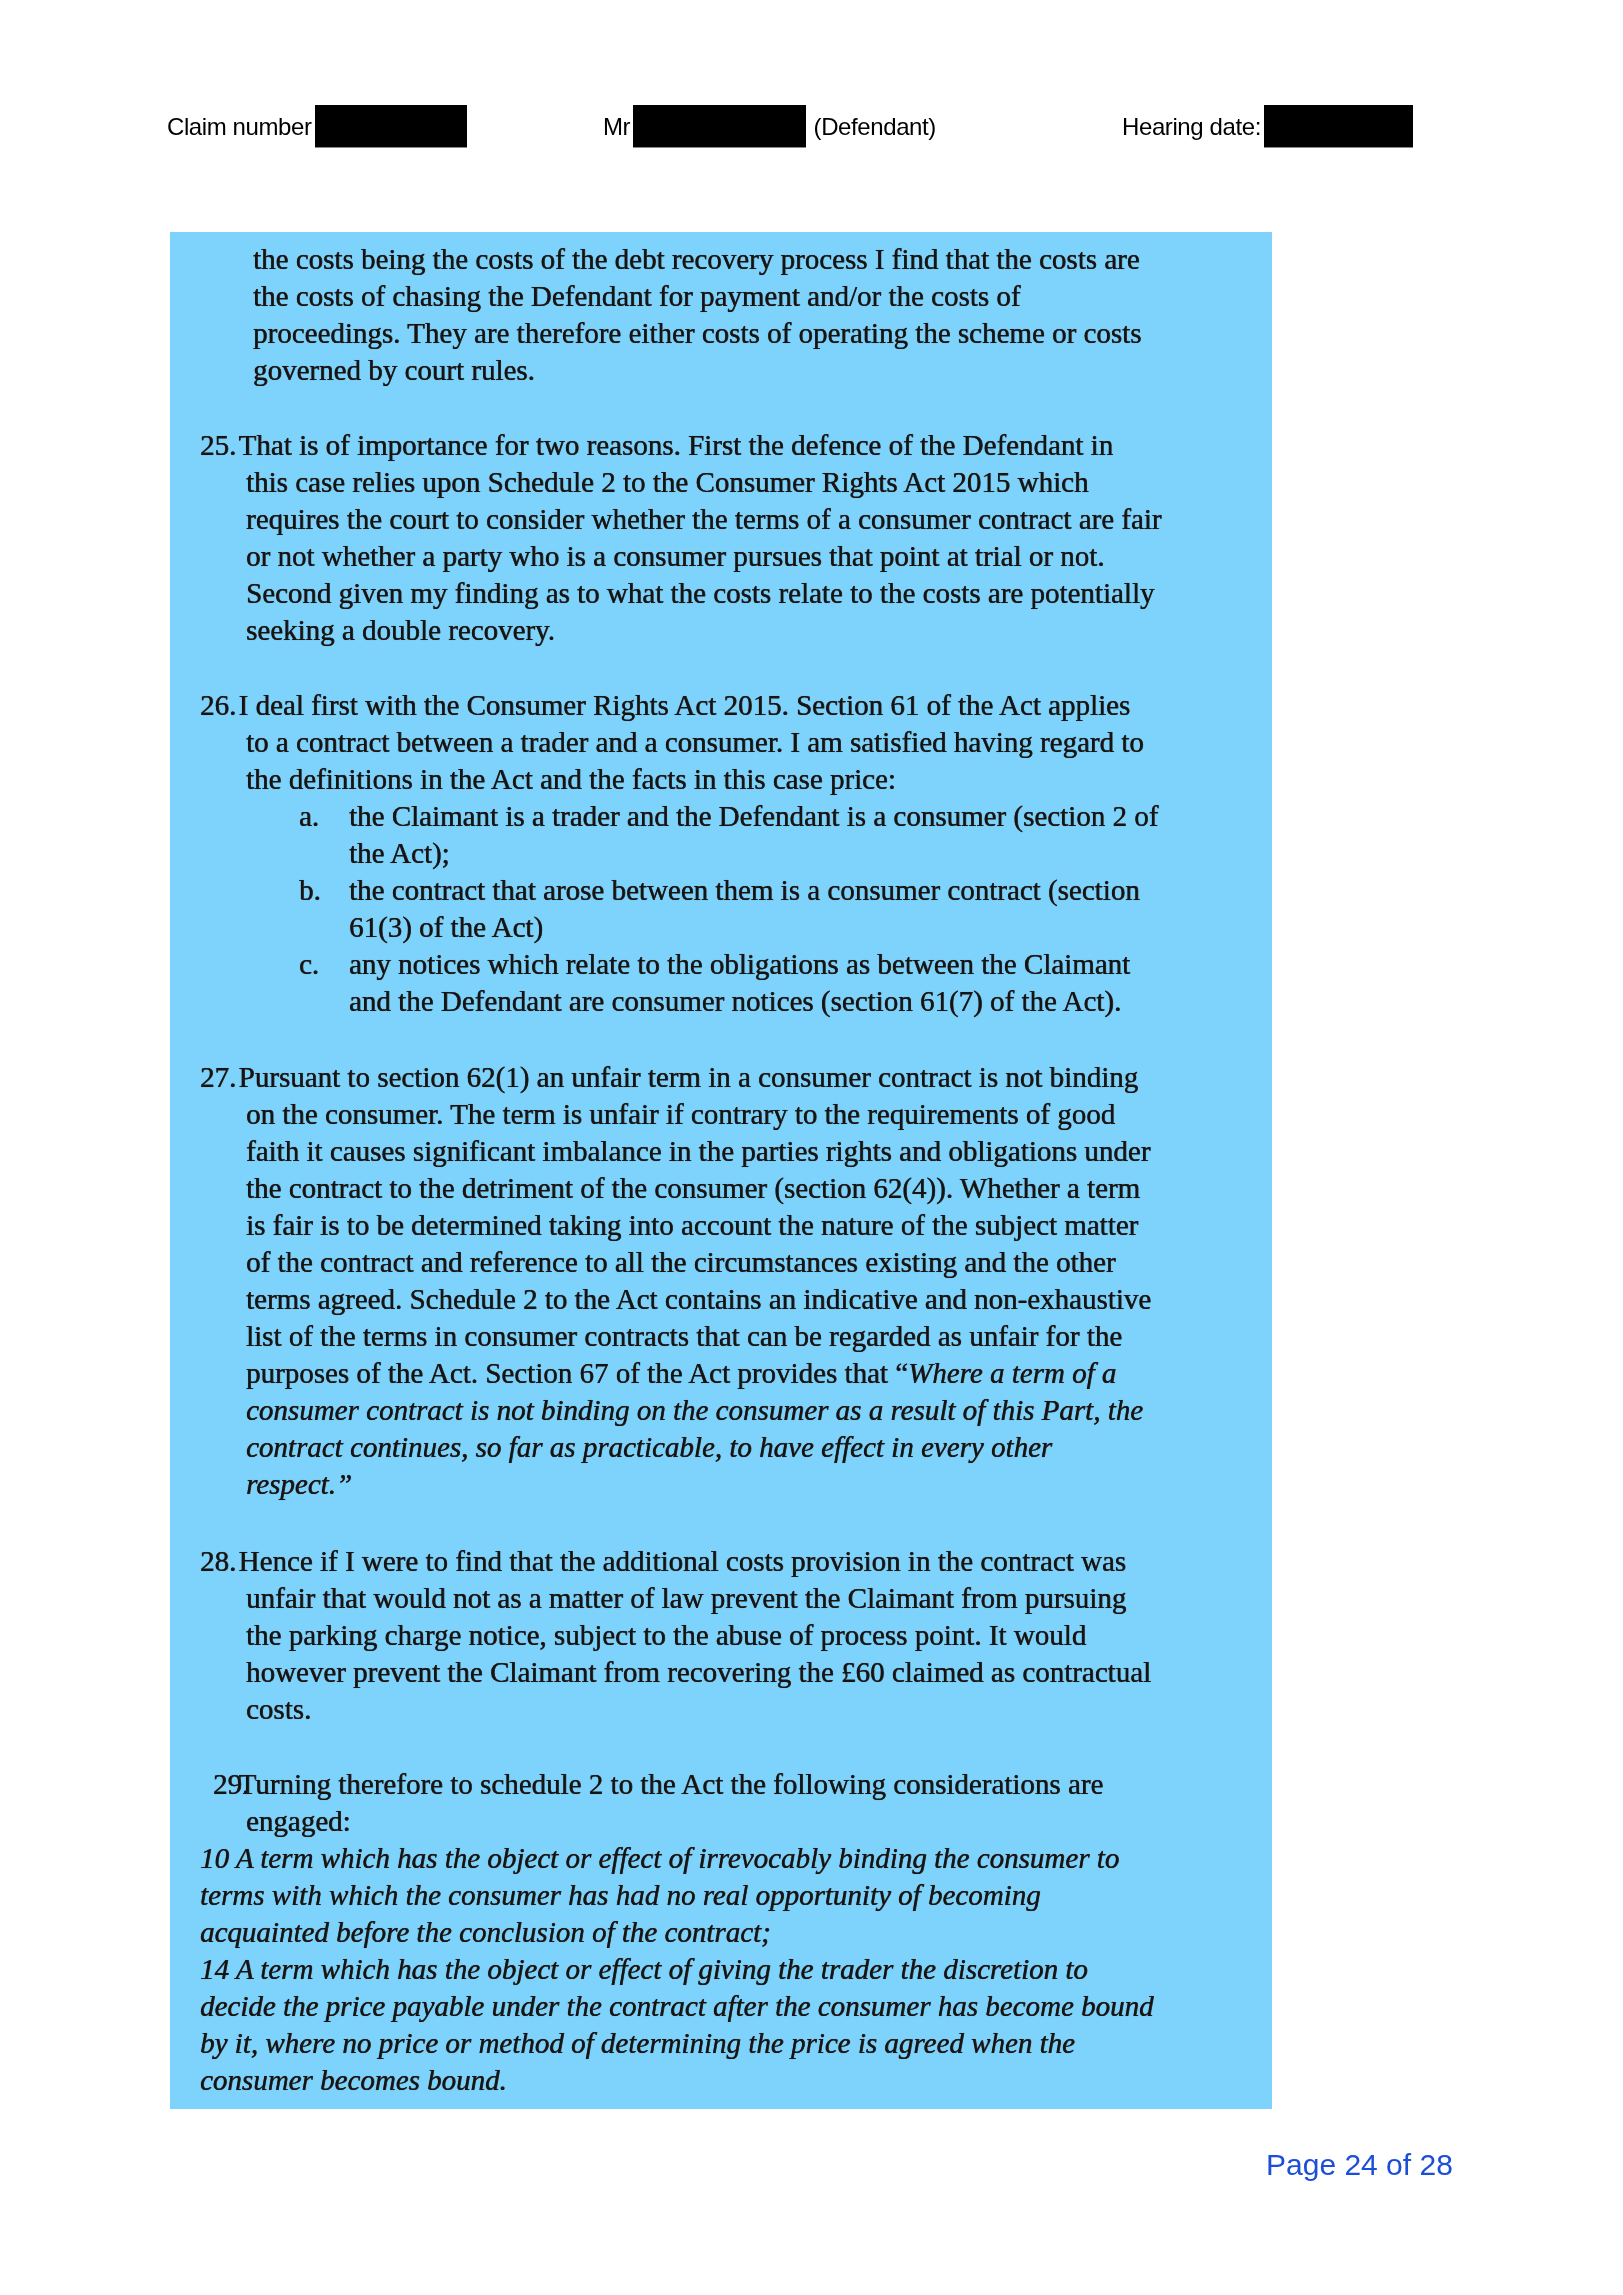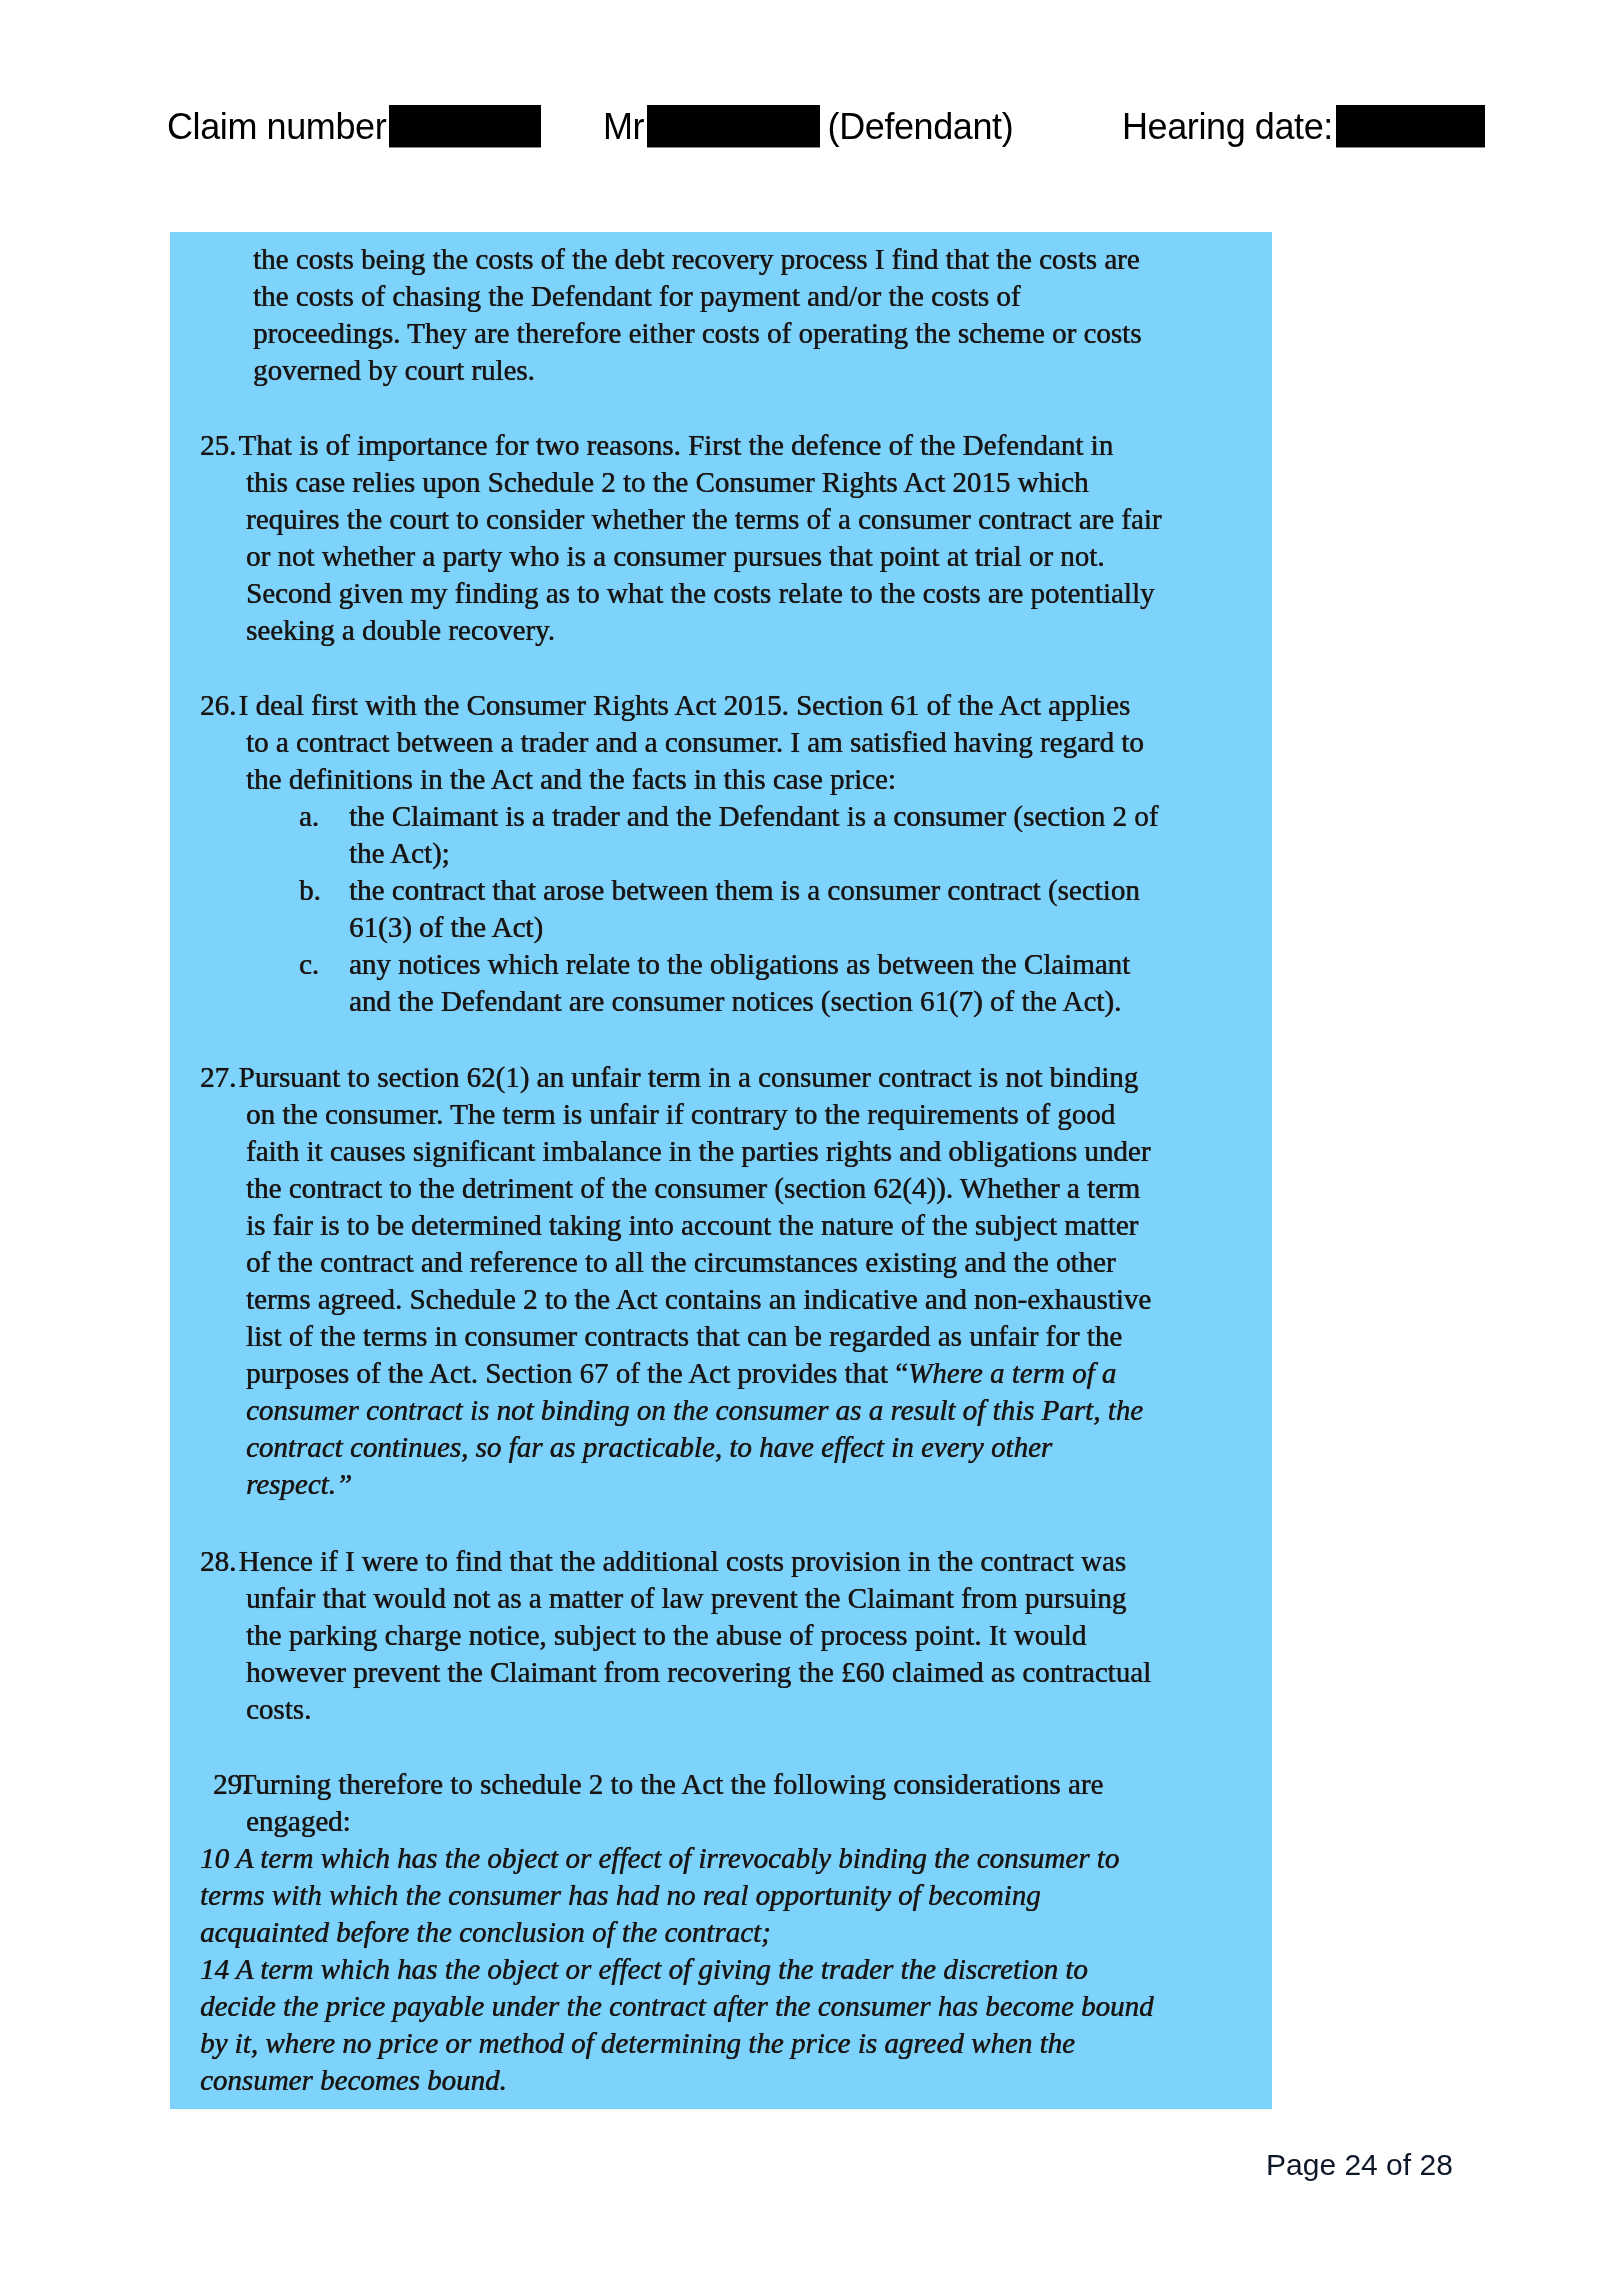--- a/index.html
+++ b/index.html
@@ -1,20 +1,20 @@
 <!DOCTYPE html>
 <html style="font-size:12px"><head>
 <meta charset="utf-8">
 <style>
   html, body { margin: 0; padding: 0; background: #ffffff; }
   body { width: 1623px; height: 2295px; position: relative; overflow: hidden; }
 
   
   .hdr { position: absolute; top: 104px; left: 0; width: 1623px; height: 45px;
-         font-family: "Liberation Sans", sans-serif; font-size: 36px; color: #000;
+         font-family: "Liberation Sans", sans-serif; font-size: 24px; color: #000;
          letter-spacing: -0.4px; }
   .hdr-group { position: absolute; top: 0; display: flex; align-items: center; height: 45px; }
   .hdr-redact { background: #000; height: 42px; display: inline-block; margin-left: 3px; margin-right: 7.4px;
                 border-bottom: 1.5px solid #888; }
   #hdr-claim { left: 167px; }
   #hdr-claim .hdr-redact { width: 152px; }
   #hdr-mr { left: 603px; }
   #hdr-mr .hdr-redact { width: 173px; }
   #hdr-hearing { left: 1122px; }
   #hdr-hearing .hdr-redact { width: 149px; }
@@ -28,21 +28,21 @@
   .para { position: absolute; left: 0; width: 1101px; }
   .num { position: absolute; left: 0; top: 0; width: 60px; }
   .lines { margin-left: 76px; }
   .sub { position: relative; margin-left: 129px; }
   .sub-mark { position: absolute; left: -50px; top: 0; }
   .ital { font-style: italic; }
   .line { display: block; white-space: nowrap; }
 
   
   .footer { position: absolute; left: 1266px; top: 2148px;
-            font-family: "Liberation Sans", sans-serif; font-size: 30px; color: #0f172a; }
+            font-family: "Liberation Sans", sans-serif; font-size: 30px; color: #1d4ed8; }
 </style>
 </head>
 <body>
 
 <div class="hdr">
   <div class="hdr-group" id="hdr-claim">
     <span>Claim number</span>
     <span class="hdr-redact"></span>
   </div>
   <div class="hdr-group" id="hdr-mr">

